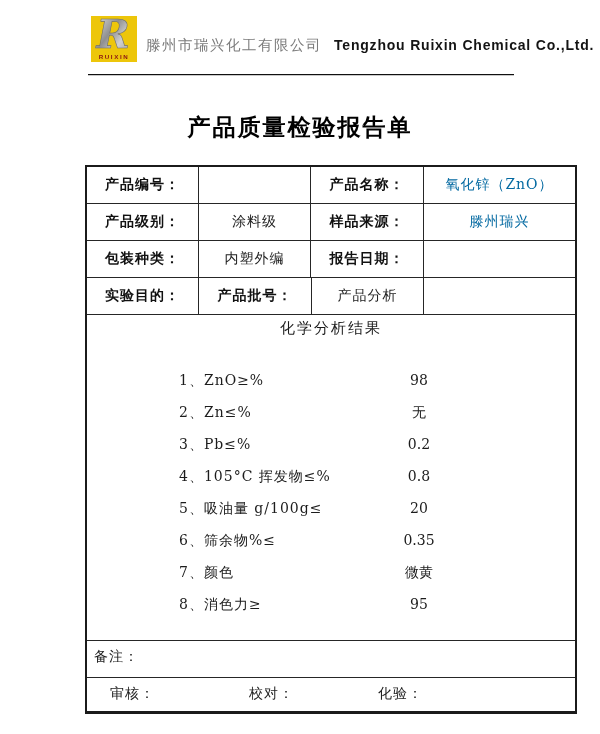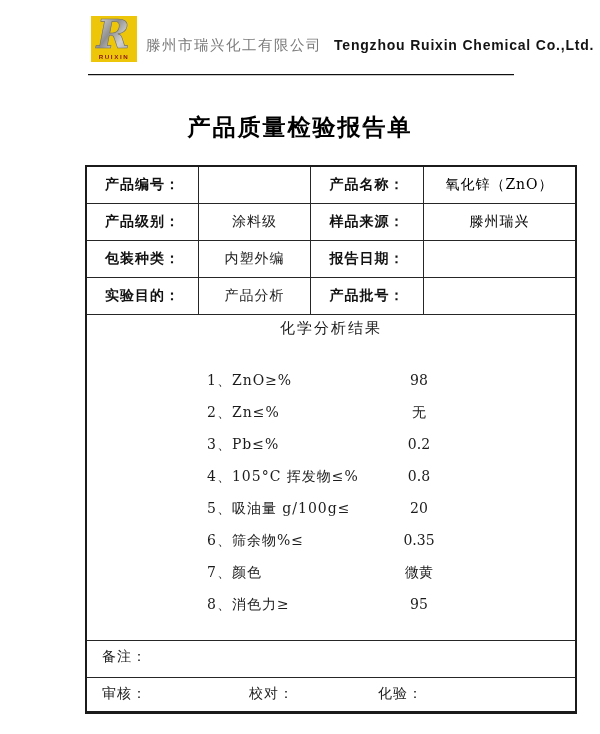--- a/index.html
+++ b/index.html
@@ -32,48 +32,48 @@
   
   .rtable {
     position:absolute; left:85px; top:165px; width:492px;
     border:2px solid #1b1b1b; border-bottom-width:3px; background:#fff;
   }
   .info-row { display:flex; height:37px; border-bottom:1px solid #262626; }
   .cell { display:flex; align-items:center; justify-content:center; font-size:14px; }
   .cell-l { width:112px; border-right:1px solid #262626; font-weight:bold; letter-spacing:1px; font-family:"DejaVu Sans", sans-serif; }
   .cell-v { width:112px; border-right:1px solid #262626; font-family:"DejaVu Serif", serif; color:#222; letter-spacing:1px; }
   .cell-l2 { width:113px; border-right:1px solid #262626; font-weight:bold; letter-spacing:1px; }
-  .cell-v2 { flex:1; border-right:none; font-family:"DejaVu Serif", serif; color:#000000; letter-spacing:1px; }
+  .cell-v2 { flex:1; border-right:none; font-family:"DejaVu Serif", serif; color:#0369a1; letter-spacing:1px; }
 
   
   .analysis { position:relative; height:322px; border-bottom:1px solid #262626; }
   .analysis-title {
     margin-top:4px; text-align:center; font-size:15px; color:#1a1a1a;
     font-family:"DejaVu Serif", serif; letter-spacing:2px;
   }
   .analysis-items { margin-top:26px; }
   .item-row { position:relative; height:32px; line-height:32px; }
   .item-label {
-    display:block; padding-left:120px; font-size:14px; color:#1c1c1c;
+    display:block; padding-left:92px; font-size:14px; color:#1c1c1c;
     font-family:"DejaVu Serif", serif; letter-spacing:1px;
   }
   .item-value {
     position:absolute; top:0; left:284px; width:96px; text-align:center;
     font-size:14px; color:#1c1c1c; font-family:"DejaVu Serif", serif;
   }
 
   
-  .remarks-row { height:37px; border-bottom:1px solid #262626;padding-left:8px; }
+  .remarks-row { height:37px; border-bottom:1px solid #262626; }
   .remarks-label {
     display:inline-block; margin:7px 0 0 7px; font-size:14px; color:#1c1c1c;
     font-family:"DejaVu Serif", serif; letter-spacing:1px;
   }
   .signoff-row { position:relative; height:33px; font-size:14px; font-family:"DejaVu Serif", serif; color:#1c1c1c; }
   .signoff-row span { position:absolute; top:7px; letter-spacing:1px; }
-  .signoff-review { left:15px; }
+  .signoff-review { left:23px; }
   .signoff-proofread { left:162px; }
   .signoff-assay { left:291px; }
 </style>
 </head>
 <body>
 
 <div class="page">
 
   <div class="header">
     <svg class="logo" viewBox="0 0 49 48" xmlns="http://www.w3.org/2000/svg">
@@ -114,22 +114,22 @@
 
     <div class="info-row">
       <div class="cell cell-l">包装种类：</div>
       <div class="cell cell-v">内塑外编</div>
       <div class="cell cell-l2">报告日期：</div>
       <div class="cell cell-v2"></div>
     </div>
 
     <div class="info-row">
       <div class="cell cell-l">实验目的：</div>
+      <div class="cell cell-l2">产品批号：</div>
       <div class="cell cell-v">产品分析</div>
-      <div class="cell cell-l2">产品批号：</div>
       <div class="cell cell-v2"></div>
     </div>
 
     <div class="analysis">
       <div class="analysis-title">化学分析结果</div>
       <div class="analysis-items">
         <div class="item-row">
           <span class="item-label">1、ZnO≥%</span>
           <span class="item-value">98</span>
         </div>

